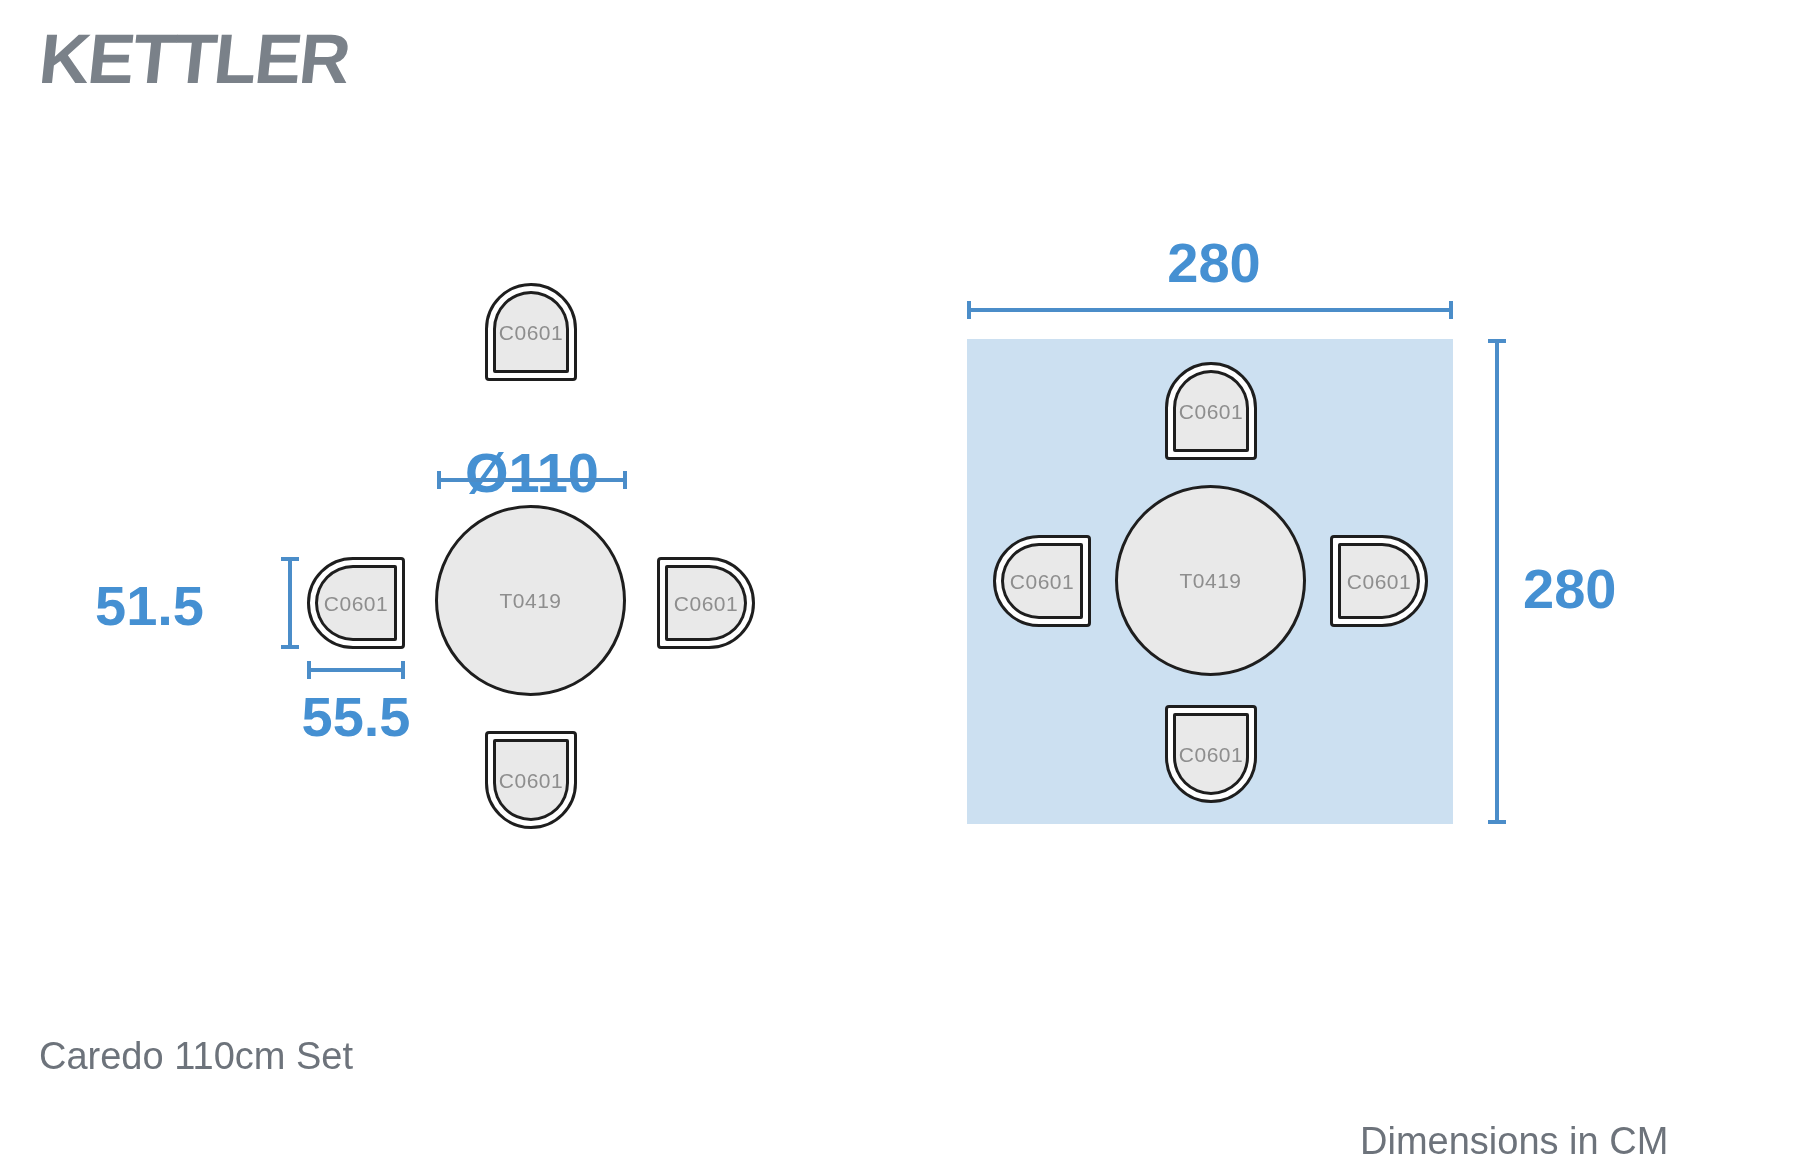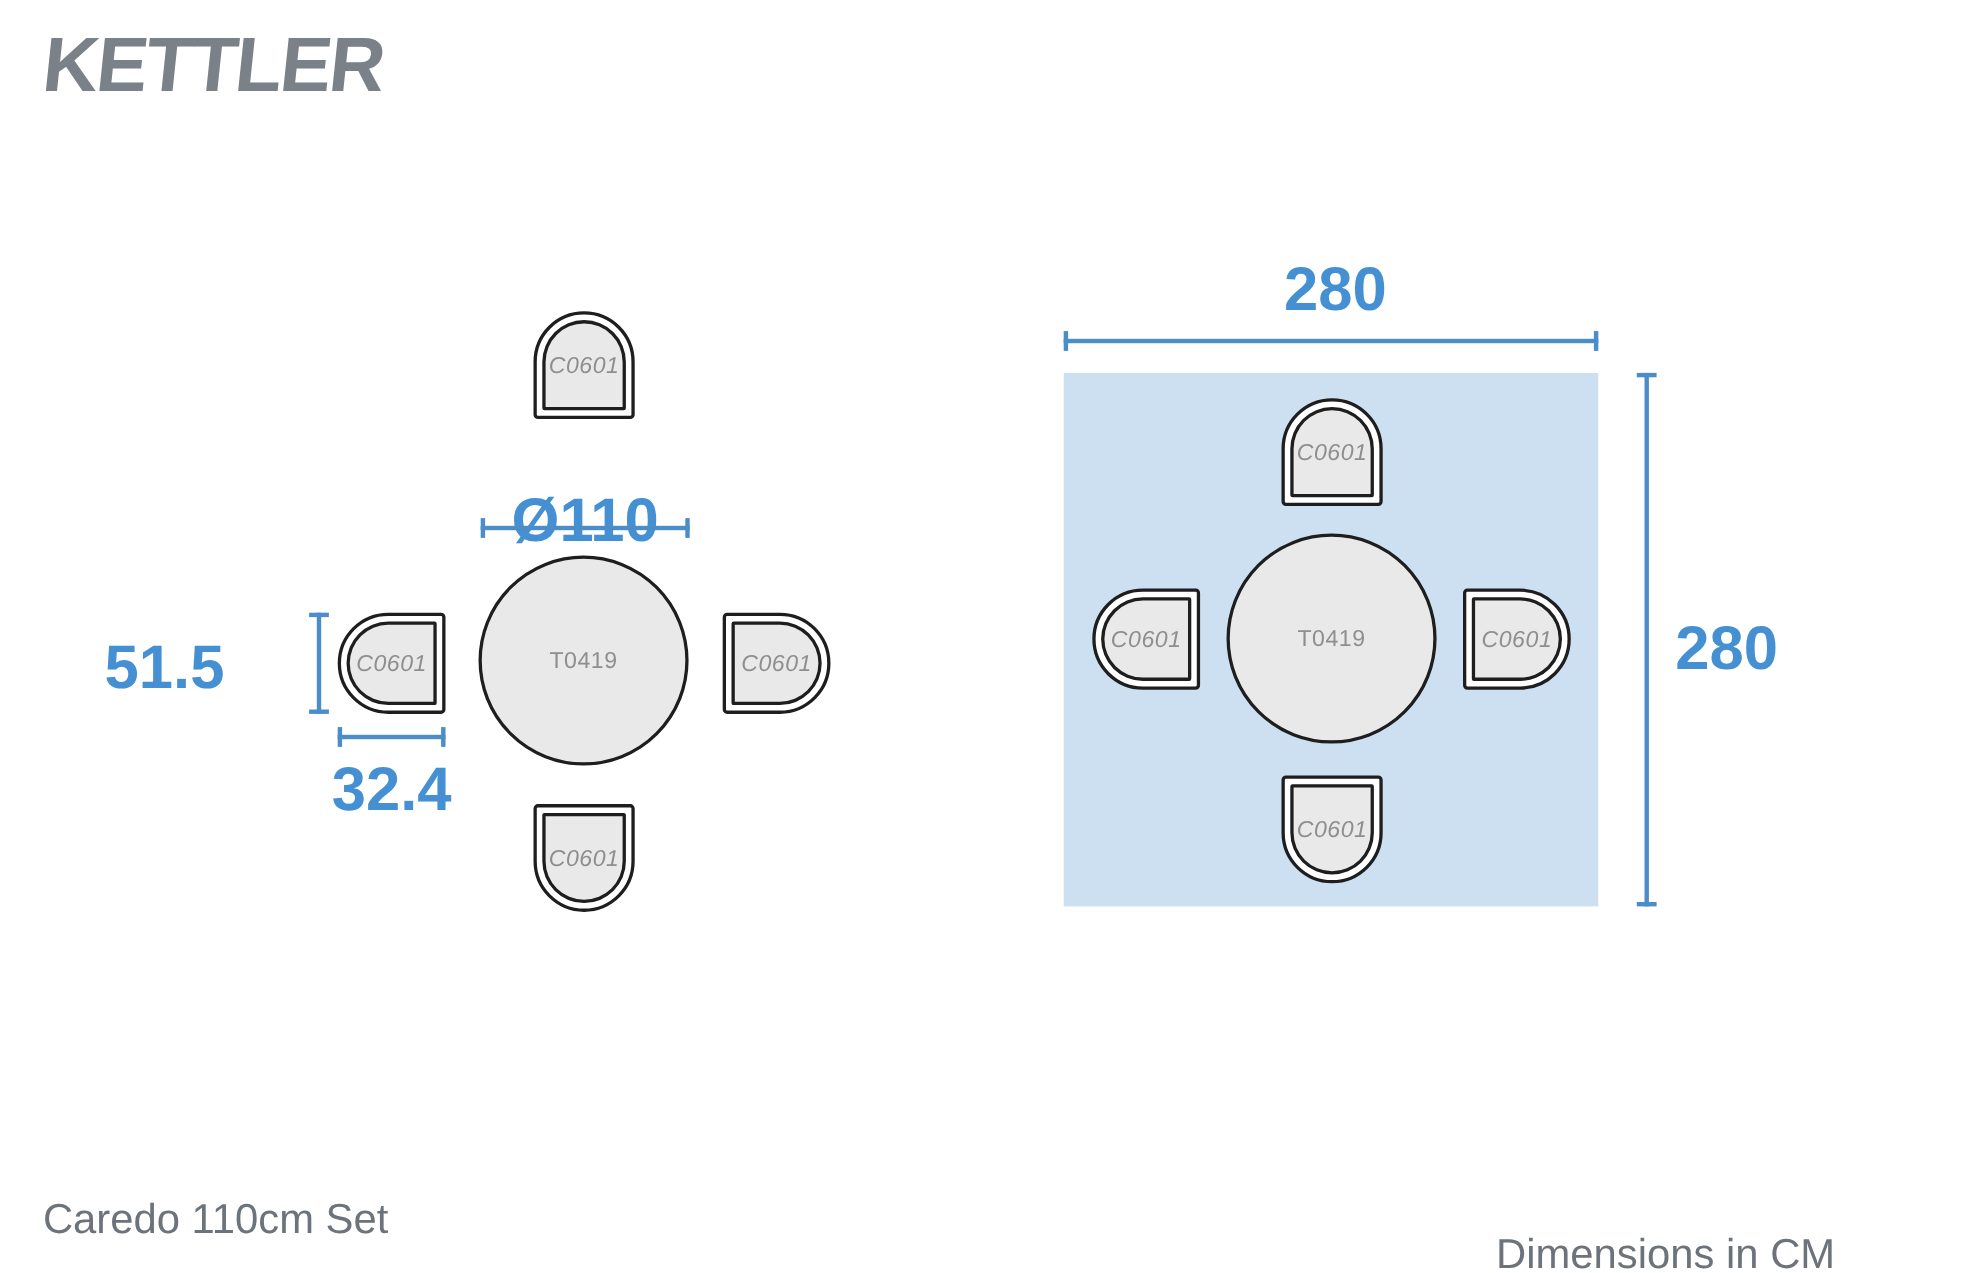--- a/index.html
+++ b/index.html
@@ -73,21 +73,21 @@
 
   .chair{
     position:absolute;box-sizing:border-box;
     border:3px solid var(--outline);
     background:#ffffff;
   }
   .chair-inner{
     position:absolute;box-sizing:border-box;
     border:3px solid var(--outline);
     background:var(--shape-fill);
-    display:flex;align-items:center;justify-content:center;font-style:italic;
+    display:flex;align-items:center;justify-content:center;
   }
   .chair.up{border-radius:46px 46px 4px 4px;}
   .chair.up .chair-inner{left:5px;right:5px;top:5px;bottom:5px;border-radius:38px 38px 2px 2px;}
   .chair.down{border-radius:4px 4px 46px 46px;}
   .chair.down .chair-inner{left:5px;right:5px;top:5px;bottom:5px;border-radius:2px 2px 38px 38px;}
   .chair.left{border-radius:46px 4px 4px 46px;}
   .chair.left .chair-inner{left:5px;right:5px;top:5px;bottom:5px;border-radius:38px 2px 2px 38px;}
   .chair.right{border-radius:4px 46px 46px 4px;}
   .chair.right .chair-inner{left:5px;right:5px;top:5px;bottom:5px;border-radius:2px 38px 38px 2px;}
 
@@ -131,21 +131,21 @@
     <div class="chair down" style="left:485px;top:731px;width:92px;height:98px;">
       <div class="chair-inner">
         <span class="shape-label">C0601</span>
       </div>
     </div>
 
     <div class="dim-v" style="left:288px;top:557px;height:92px;"></div>
     <div class="dim-label ta-r" style="left:95px;top:577px;width:175px;">51.5</div>
 
     <div class="dim-h" style="left:307px;top:668px;width:98px;"></div>
-    <div class="dim-label ta-c" style="left:256px;top:688px;width:200px;">32.4</div>
+    <div class="dim-label ta-c" style="left:256px;top:688px;width:200px;">55.5</div>
 
   </div>
 
   <div>
 
     <div class="dim-label ta-c" style="left:1064px;top:234px;width:300px;">280</div>
     <div class="dim-h" style="left:967px;top:308px;width:486px;"></div>
 
     <div class="plan-area" style="left:967px;top:339px;width:486px;height:485px;"></div>
 
@@ -175,16 +175,16 @@
     </div>
 
     <div class="chair down" style="left:1165px;top:705px;width:92px;height:98px;">
       <div class="chair-inner">
         <span class="shape-label">C0601</span>
       </div>
     </div>
 
   </div>
 
-  <div class="caption" style="left:39px;top:1089px;">Caredo 110cm Set</div>
+  <div class="caption" style="left:39px;top:1036px;">Caredo 110cm Set</div>
   <div class="caption ta-r" style="left:1360px;top:1089px;width:400px;margin-top:32px;">Dimensions in CM</div>
 
 </div>
 
 </body></html>

